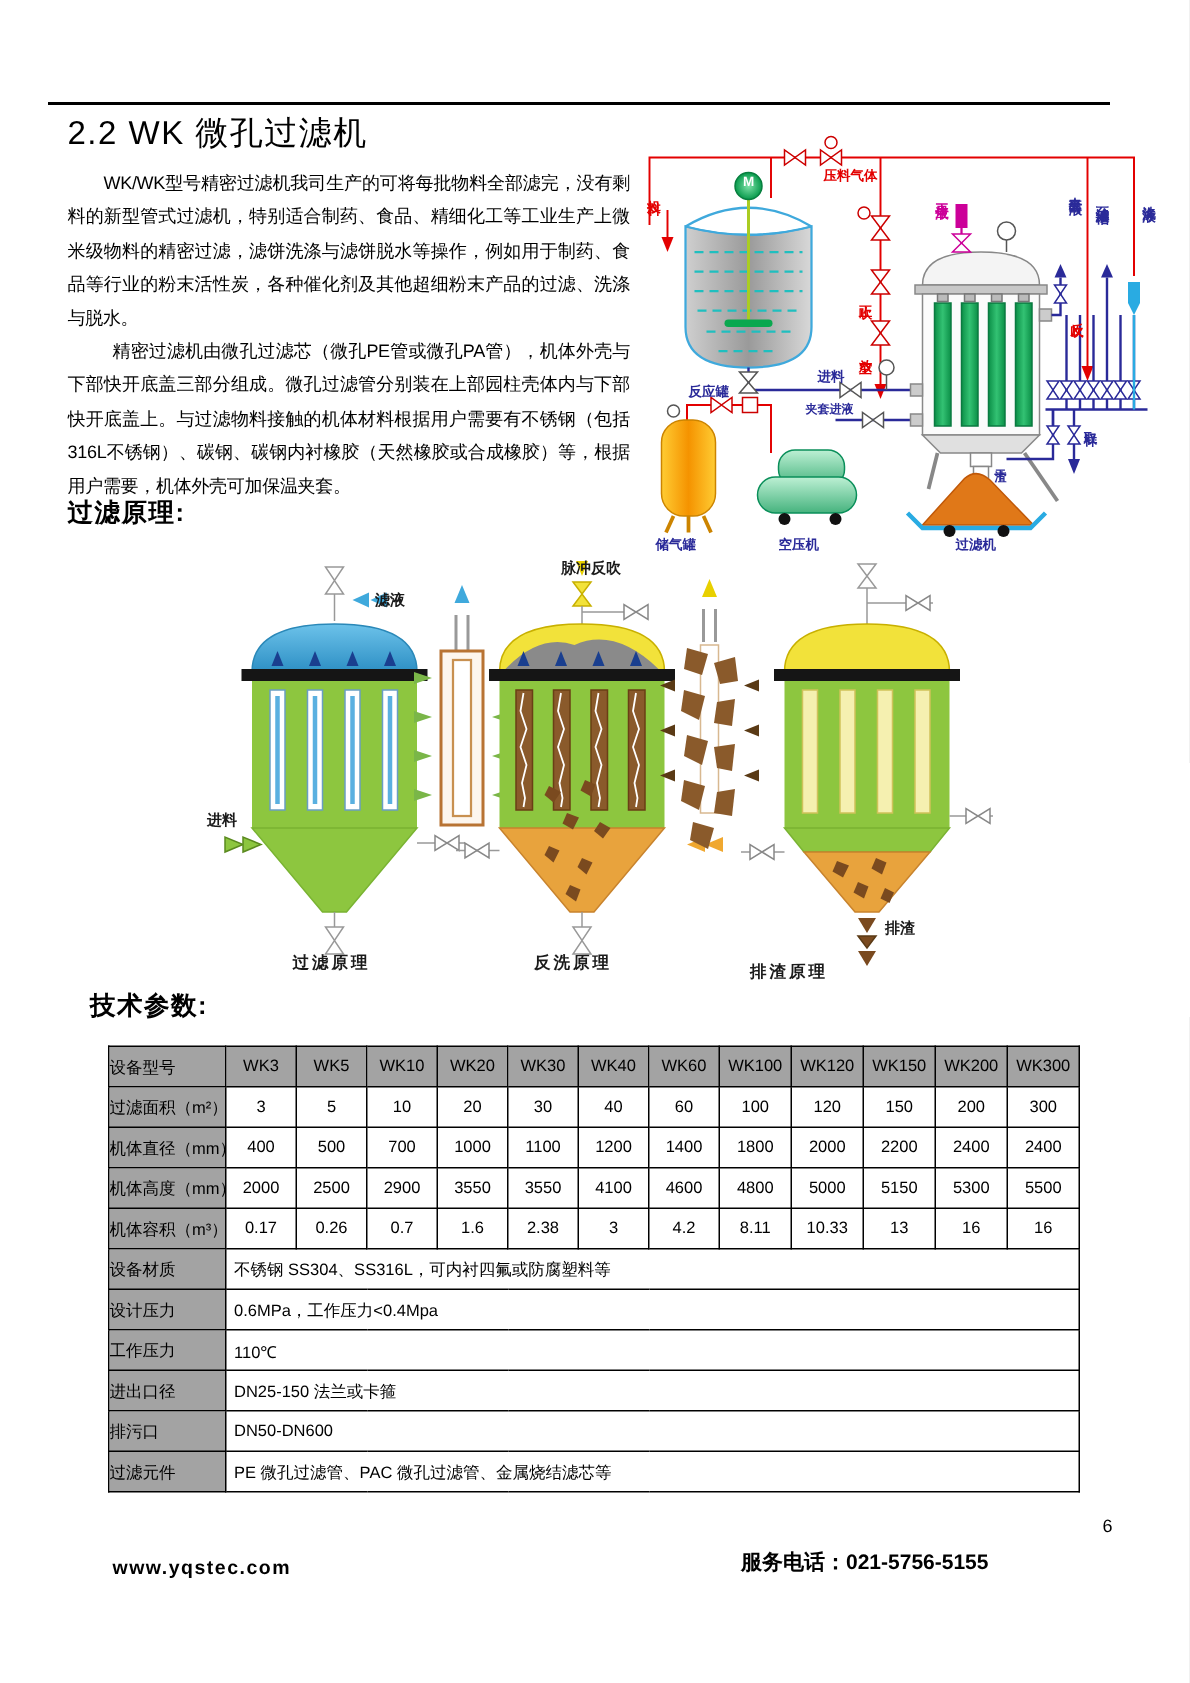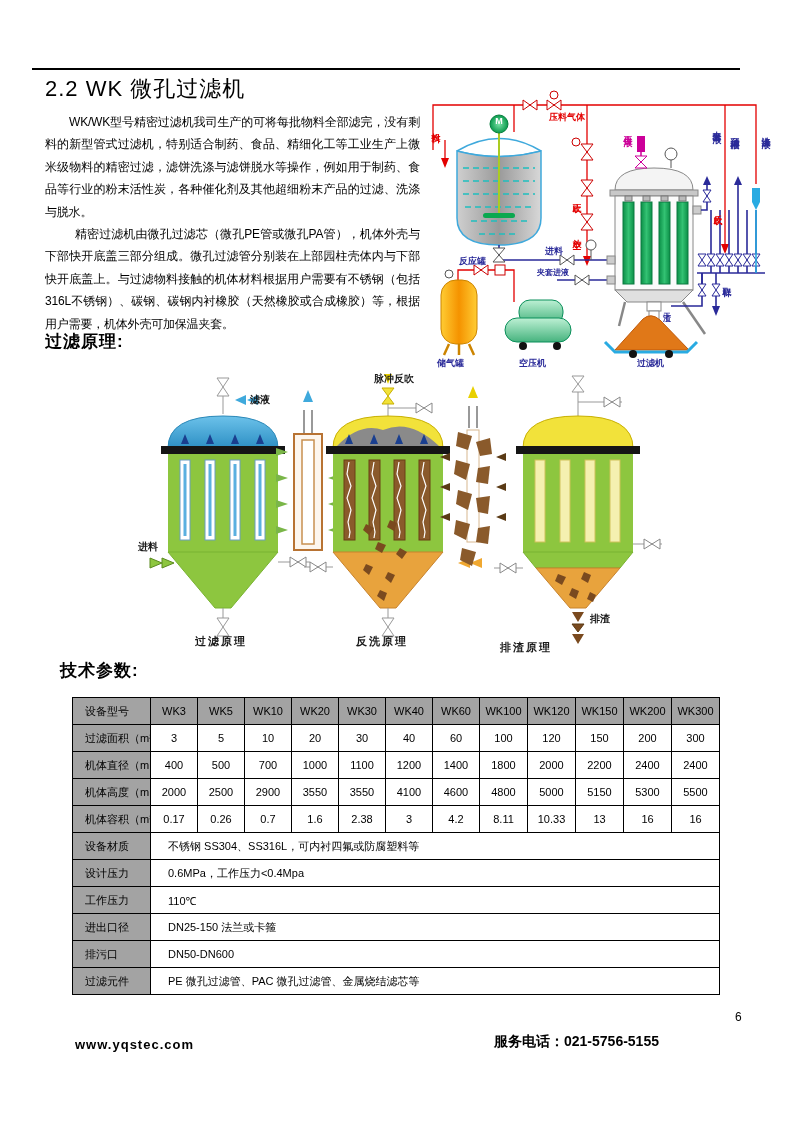--- a/index.html
+++ b/index.html
@@ -22,22 +22,22 @@
   .v{writing-mode:vertical-rl;text-orientation:upright;letter-spacing:1px;}
   .navy{color:#2a2a99;} .red{color:#e30000;} .mag{color:#cc0099;}
   .plabel{position:absolute;font-size:10px;font-weight:bold;color:#1a1a1a;white-space:nowrap;}
   .pcap{position:absolute;font-size:11px;font-weight:bold;color:#1a1a1a;letter-spacing:2px;white-space:nowrap;}
   .motor-m{position:absolute;left:72px;top:28px;width:16px;text-align:center;font-size:9px;font-weight:bold;color:#fff;}
   .tech-table{left:72px;top:697px;}
   table{border-collapse:collapse;table-layout:fixed;width:646px;font-size:11px;}
   td{border:1px solid #000;height:26px;padding:0 2px;overflow:hidden;white-space:nowrap;}
   td.g{background:#a3a3a3;}
   td.num{text-align:center;margin-left:31px;}
-  td.lbl{padding-left:12px;}
-  td.val{padding-left:17px;}
+  td.lbl{padding-left:0;}
+  td.val{padding-left:5px;}
   .page-number{left:735px;top:1010px;font-size:12px;}
   .footer-web{left:75px;top:1037px;font-size:13px;font-weight:bold;letter-spacing:1px;}
   .footer-phone{left:494px;top:1033px;font-size:14px;font-weight:bold;}
   svg{display:block;}
 </style>
 </head>
 <body>
 
 <div class="page">
 

